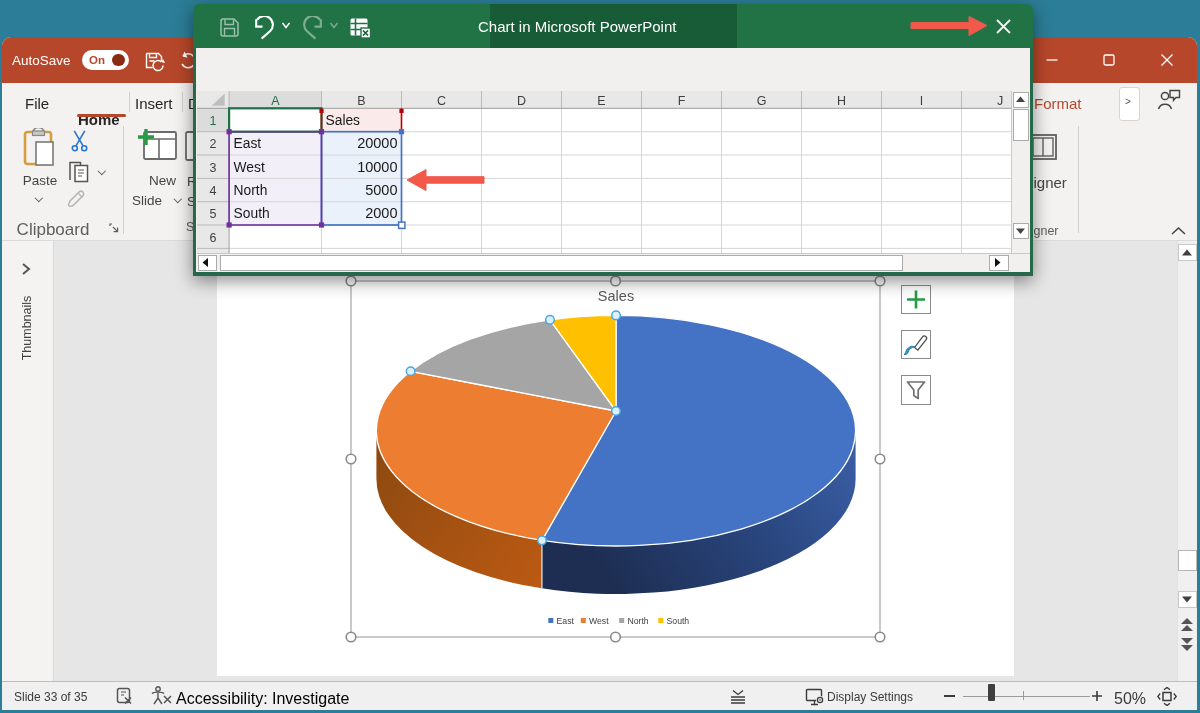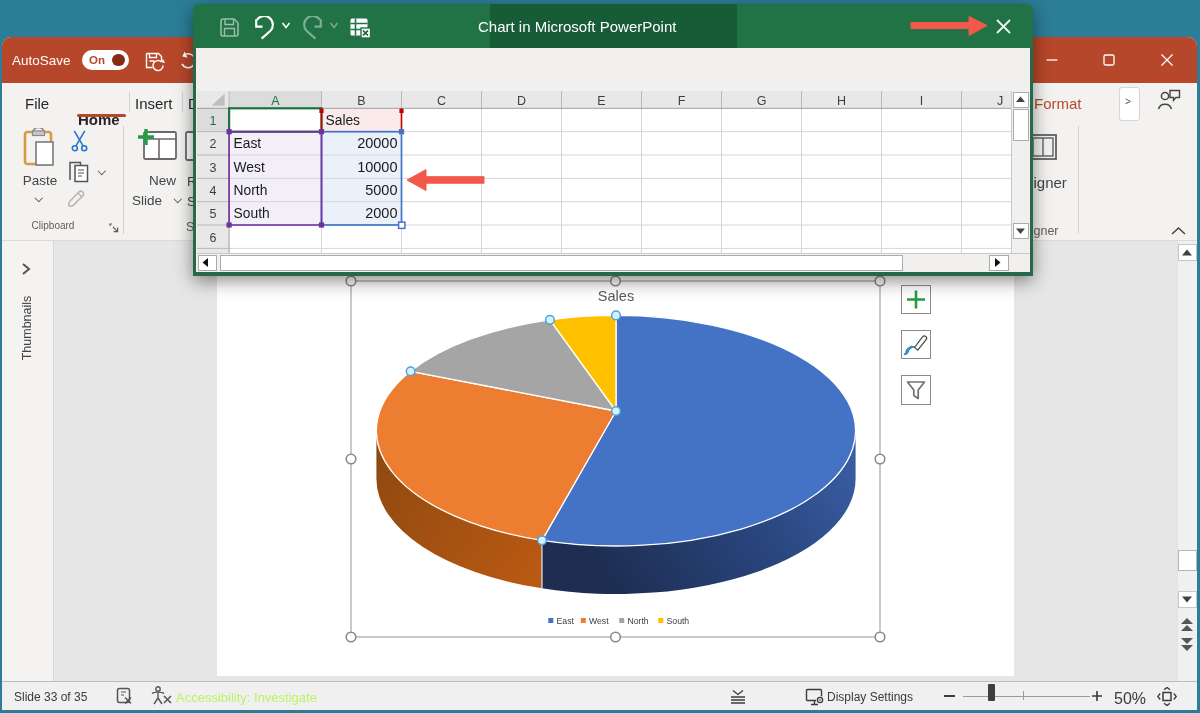--- a/index.html
+++ b/index.html
@@ -73,21 +73,21 @@
   <rect x="8" y="5.5" width="12.5" height="16" fill="#fff" stroke="#545454" stroke-width="1.5"></rect>
   <path d="M11 10 h6 M11 13 h6 M11 16 h4" stroke="#545454" stroke-width="1.1"></path>
 </svg>
 <div class="chev" style="left:98px; top:168px;"></div>
 
 <svg class="abs" style="left:68px; top:187px;" width="26" height="22" viewBox="0 0 26 22">
   <path d="M2 14 l9 -9 a2.6 2.6 0 0 1 3.8 3.8 l-9 9 c-2 1.8 -4.5 1.5 -6 0.5 1.2-1 1.4-2.6 2.2-4.3z" fill="none" stroke="#B8B6B4" stroke-width="1.6"></path>
   <path d="M10.5 6.5 l4 4" stroke="#B8B6B4" stroke-width="1.3"></path>
 </svg>
 <div class="abs" style="left:122.5px; top:126px; width:1px; height:108px; background:#D2D0CE;"></div>
-<div class="abs" style="left:14px; top:220px; width:78px; text-align:center; font-size:10px; color:#605E5C;">Clipboard</div>
+<div class="abs" style="left:14px; top:220px; width:78px; text-align:center; font-size:17px; color:#605E5C;">Clipboard</div>
 <svg class="abs" style="left:109px; top:223px;" width="10" height="10" viewBox="0 0 10 10">
   <path d="M1 3 V1 H3 M4 4 L8.6 8.6 M8.6 4.6 V8.6 H4.6" fill="none" stroke="#605E5C" stroke-width="1.2"></path>
 </svg>
 
 <svg class="abs" style="left:136px; top:127px;" width="42" height="38" viewBox="0 0 42 38">
   <rect x="8" y="5" width="32" height="27" rx="1.5" fill="#fff" stroke="#6A6A6A" stroke-width="1.8"></rect>
   <path d="M8 12 h32 M23 12 v20" stroke="#6A6A6A" stroke-width="1.6"></path>
   <path d="M10 2 v16 M2 10 h16" stroke="#259B44" stroke-width="3.4"></path>
 </svg>
 <div class="abs" style="left:136px; top:173px; width:40px; text-align:right; font-size:13.5px; color:#444;">New</div>
@@ -155,21 +155,21 @@
 <svg class="abs" style="left:116px; top:687px;" width="20" height="18" viewBox="0 0 20 18">
   <rect x="1.5" y="1.5" width="12" height="14" rx="2" fill="none" stroke="#555" stroke-width="1.5"></rect>
   <path d="M5 5 h5 M5 8 h3" stroke="#555" stroke-width="1.2"></path>
   <path d="M9 10.5 l6 6 M15 10.5 l-6 6" stroke="#555" stroke-width="1.5"></path>
 </svg>
 <svg class="abs" style="left:150px; top:686px;" width="24" height="19" viewBox="0 0 24 19">
   <circle cx="8" cy="3" r="2.2" fill="none" stroke="#555" stroke-width="1.4"></circle>
   <path d="M2 7.5 c2-1.8 10-1.8 12 0 M8 7 v5 M8 12 l-4 6 M8 12 l4 6" fill="none" stroke="#555" stroke-width="1.4"></path>
   <path d="M14 10 l7 7 M21 10 l-7 7" stroke="#555" stroke-width="1.5"></path>
 </svg>
-<div class="abs" style="left:176px; top:690px; font-size:13px; color:#bef264;">Accessibility: Investigate</div>
+<div class="abs" style="left:176px; top:690px; font-size:16px; color:#000000;">Accessibility: Investigate</div>
 <svg class="abs" style="left:729px; top:688px;" width="20" height="17" viewBox="0 0 20 17">
   <path d="M4 2.5 L9 6.5 L14 2.5" fill="none" stroke="#3B3B3B" stroke-width="1.3"></path>
   <path d="M2 9 h14 M2 12 h14 M2 15 h14" stroke="#3B3B3B" stroke-width="1.3"></path>
 </svg>
 <div class="abs" style="left:750px; top:690px; font-size:12px; color:#3B3B3B;margin-top:28px;">Notes</div>
 <svg class="abs" style="left:805px; top:688px;" width="22" height="18" viewBox="0 0 22 18">
   <rect x="1.5" y="1.5" width="15" height="11" rx="1" fill="none" stroke="#3B3B3B" stroke-width="1.4"></rect>
   <path d="M6 16.5 h7 M9.5 12.5 v4" stroke="#3B3B3B" stroke-width="1.3"></path>
   <circle cx="15" cy="12" r="4" fill="#F0F0F0"></circle>
   <circle cx="15" cy="12" r="2.6" fill="none" stroke="#3B3B3B" stroke-width="1.3"></circle>

